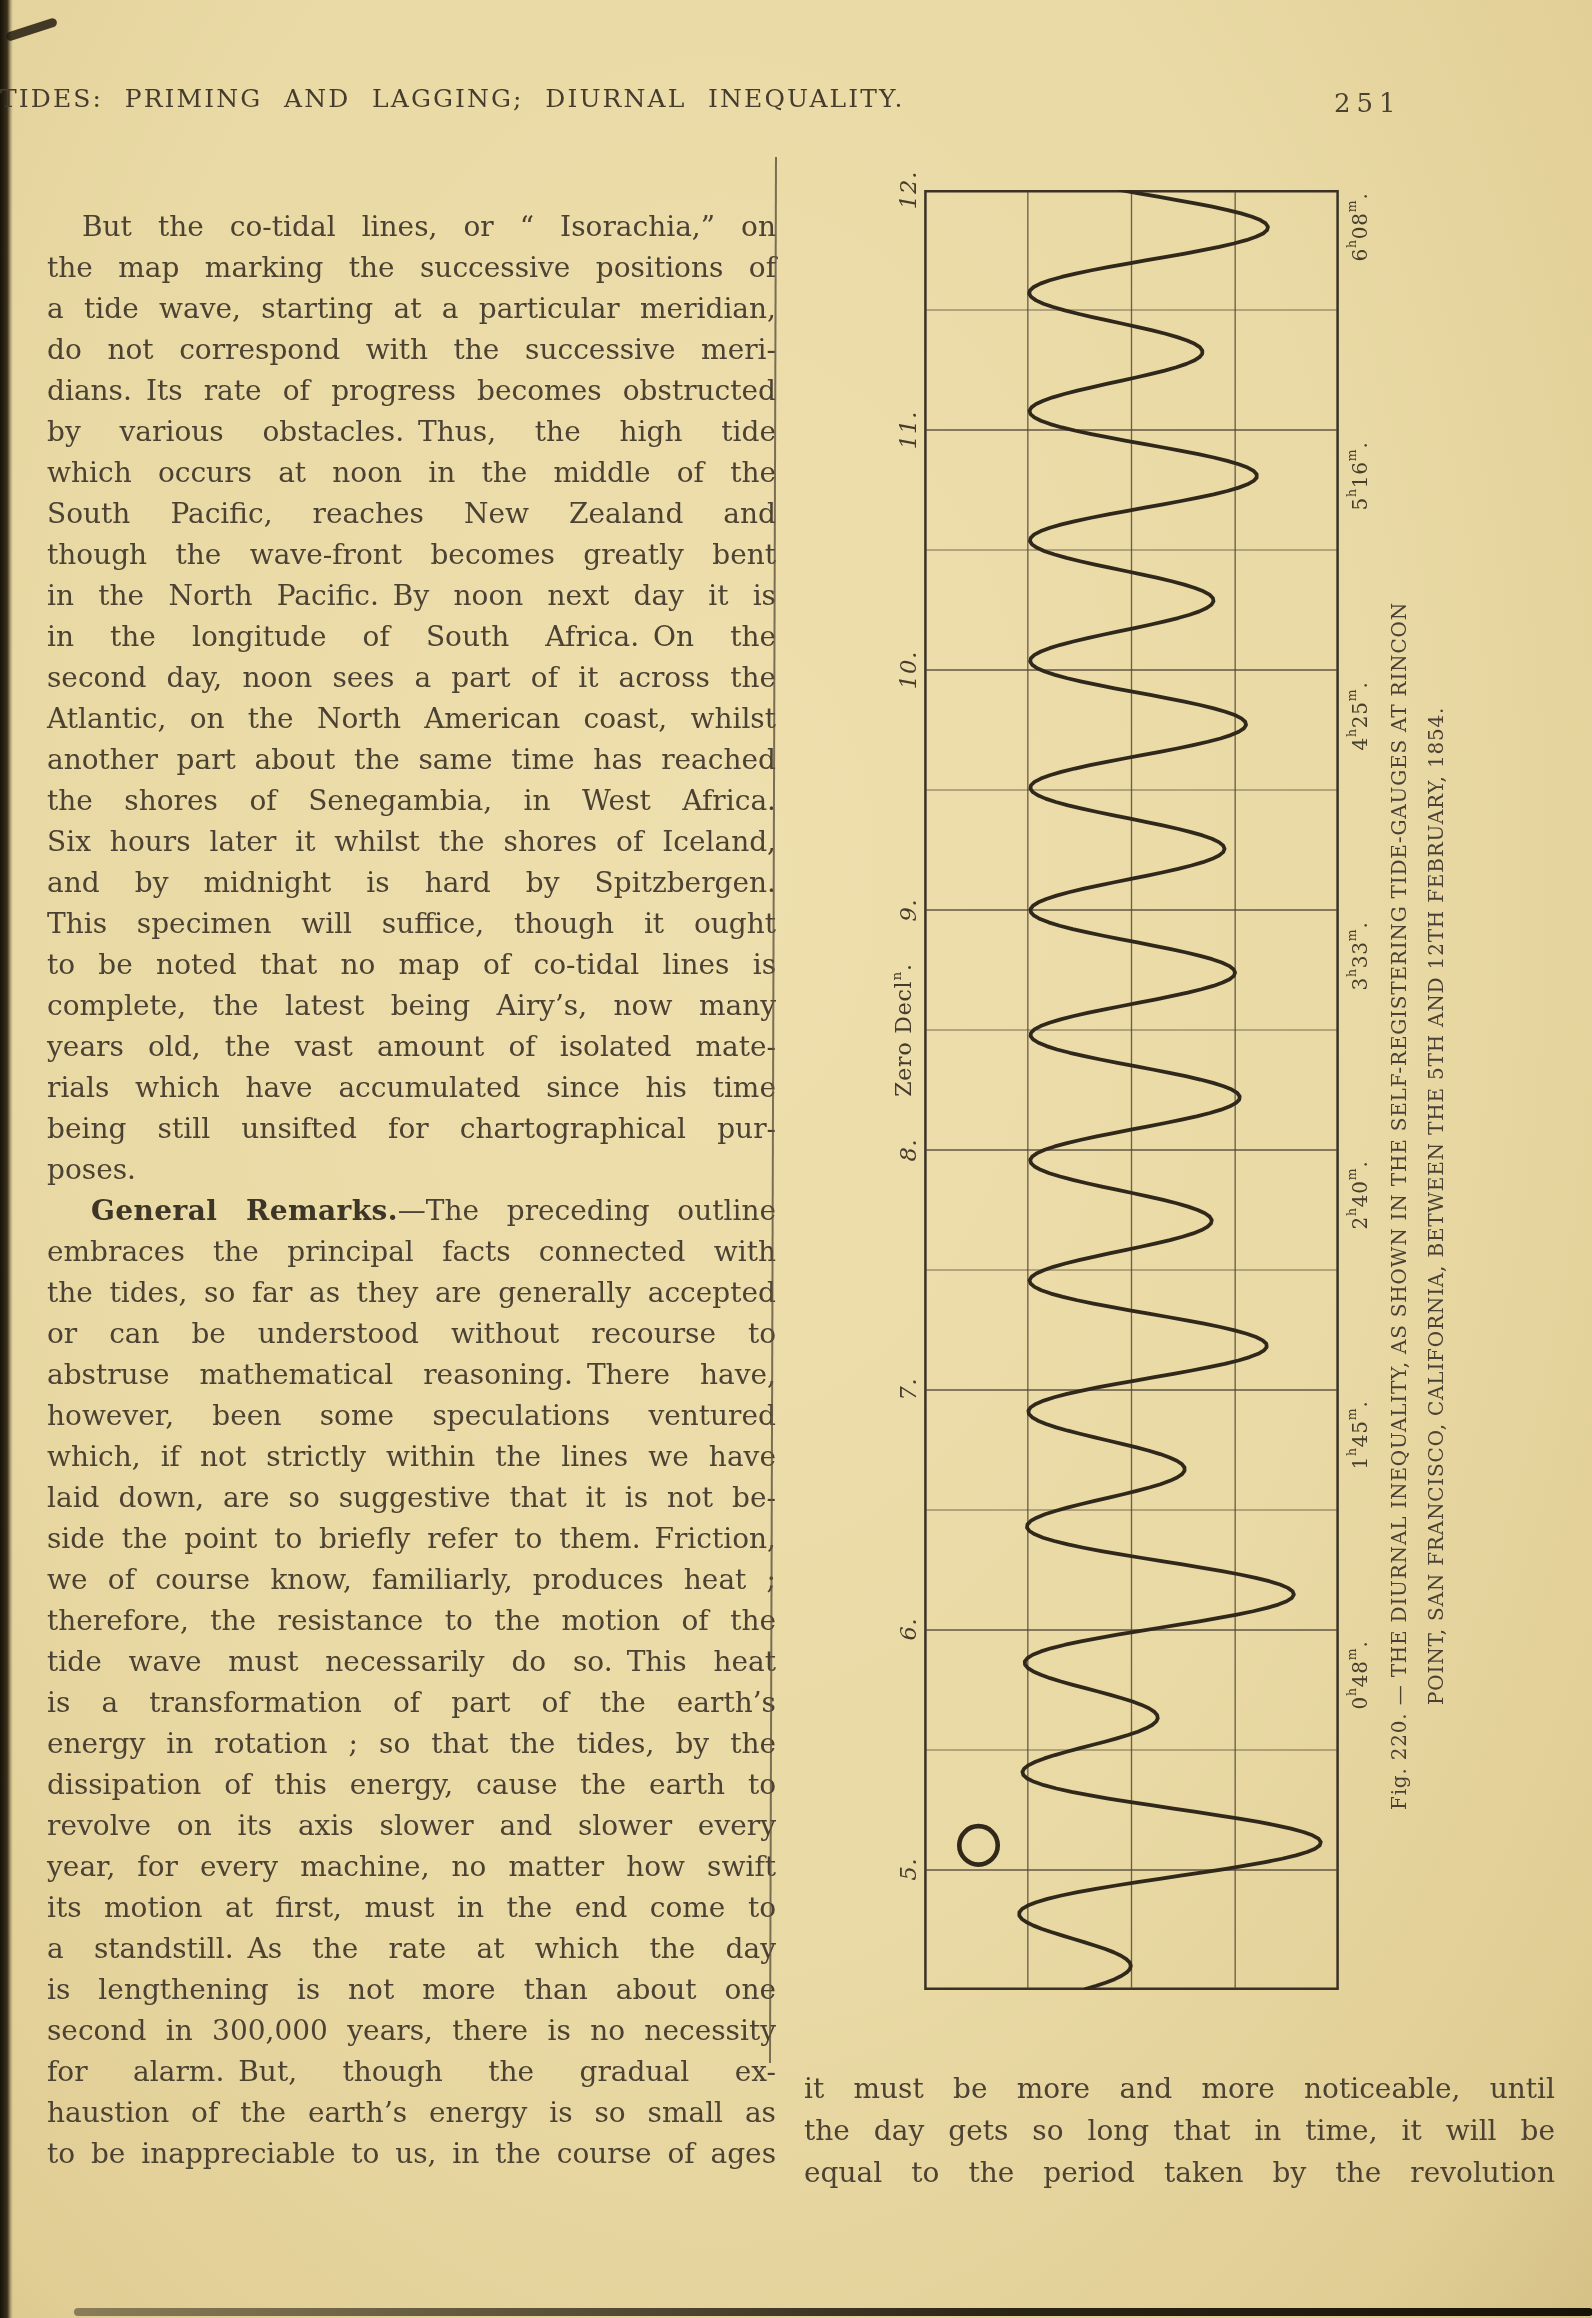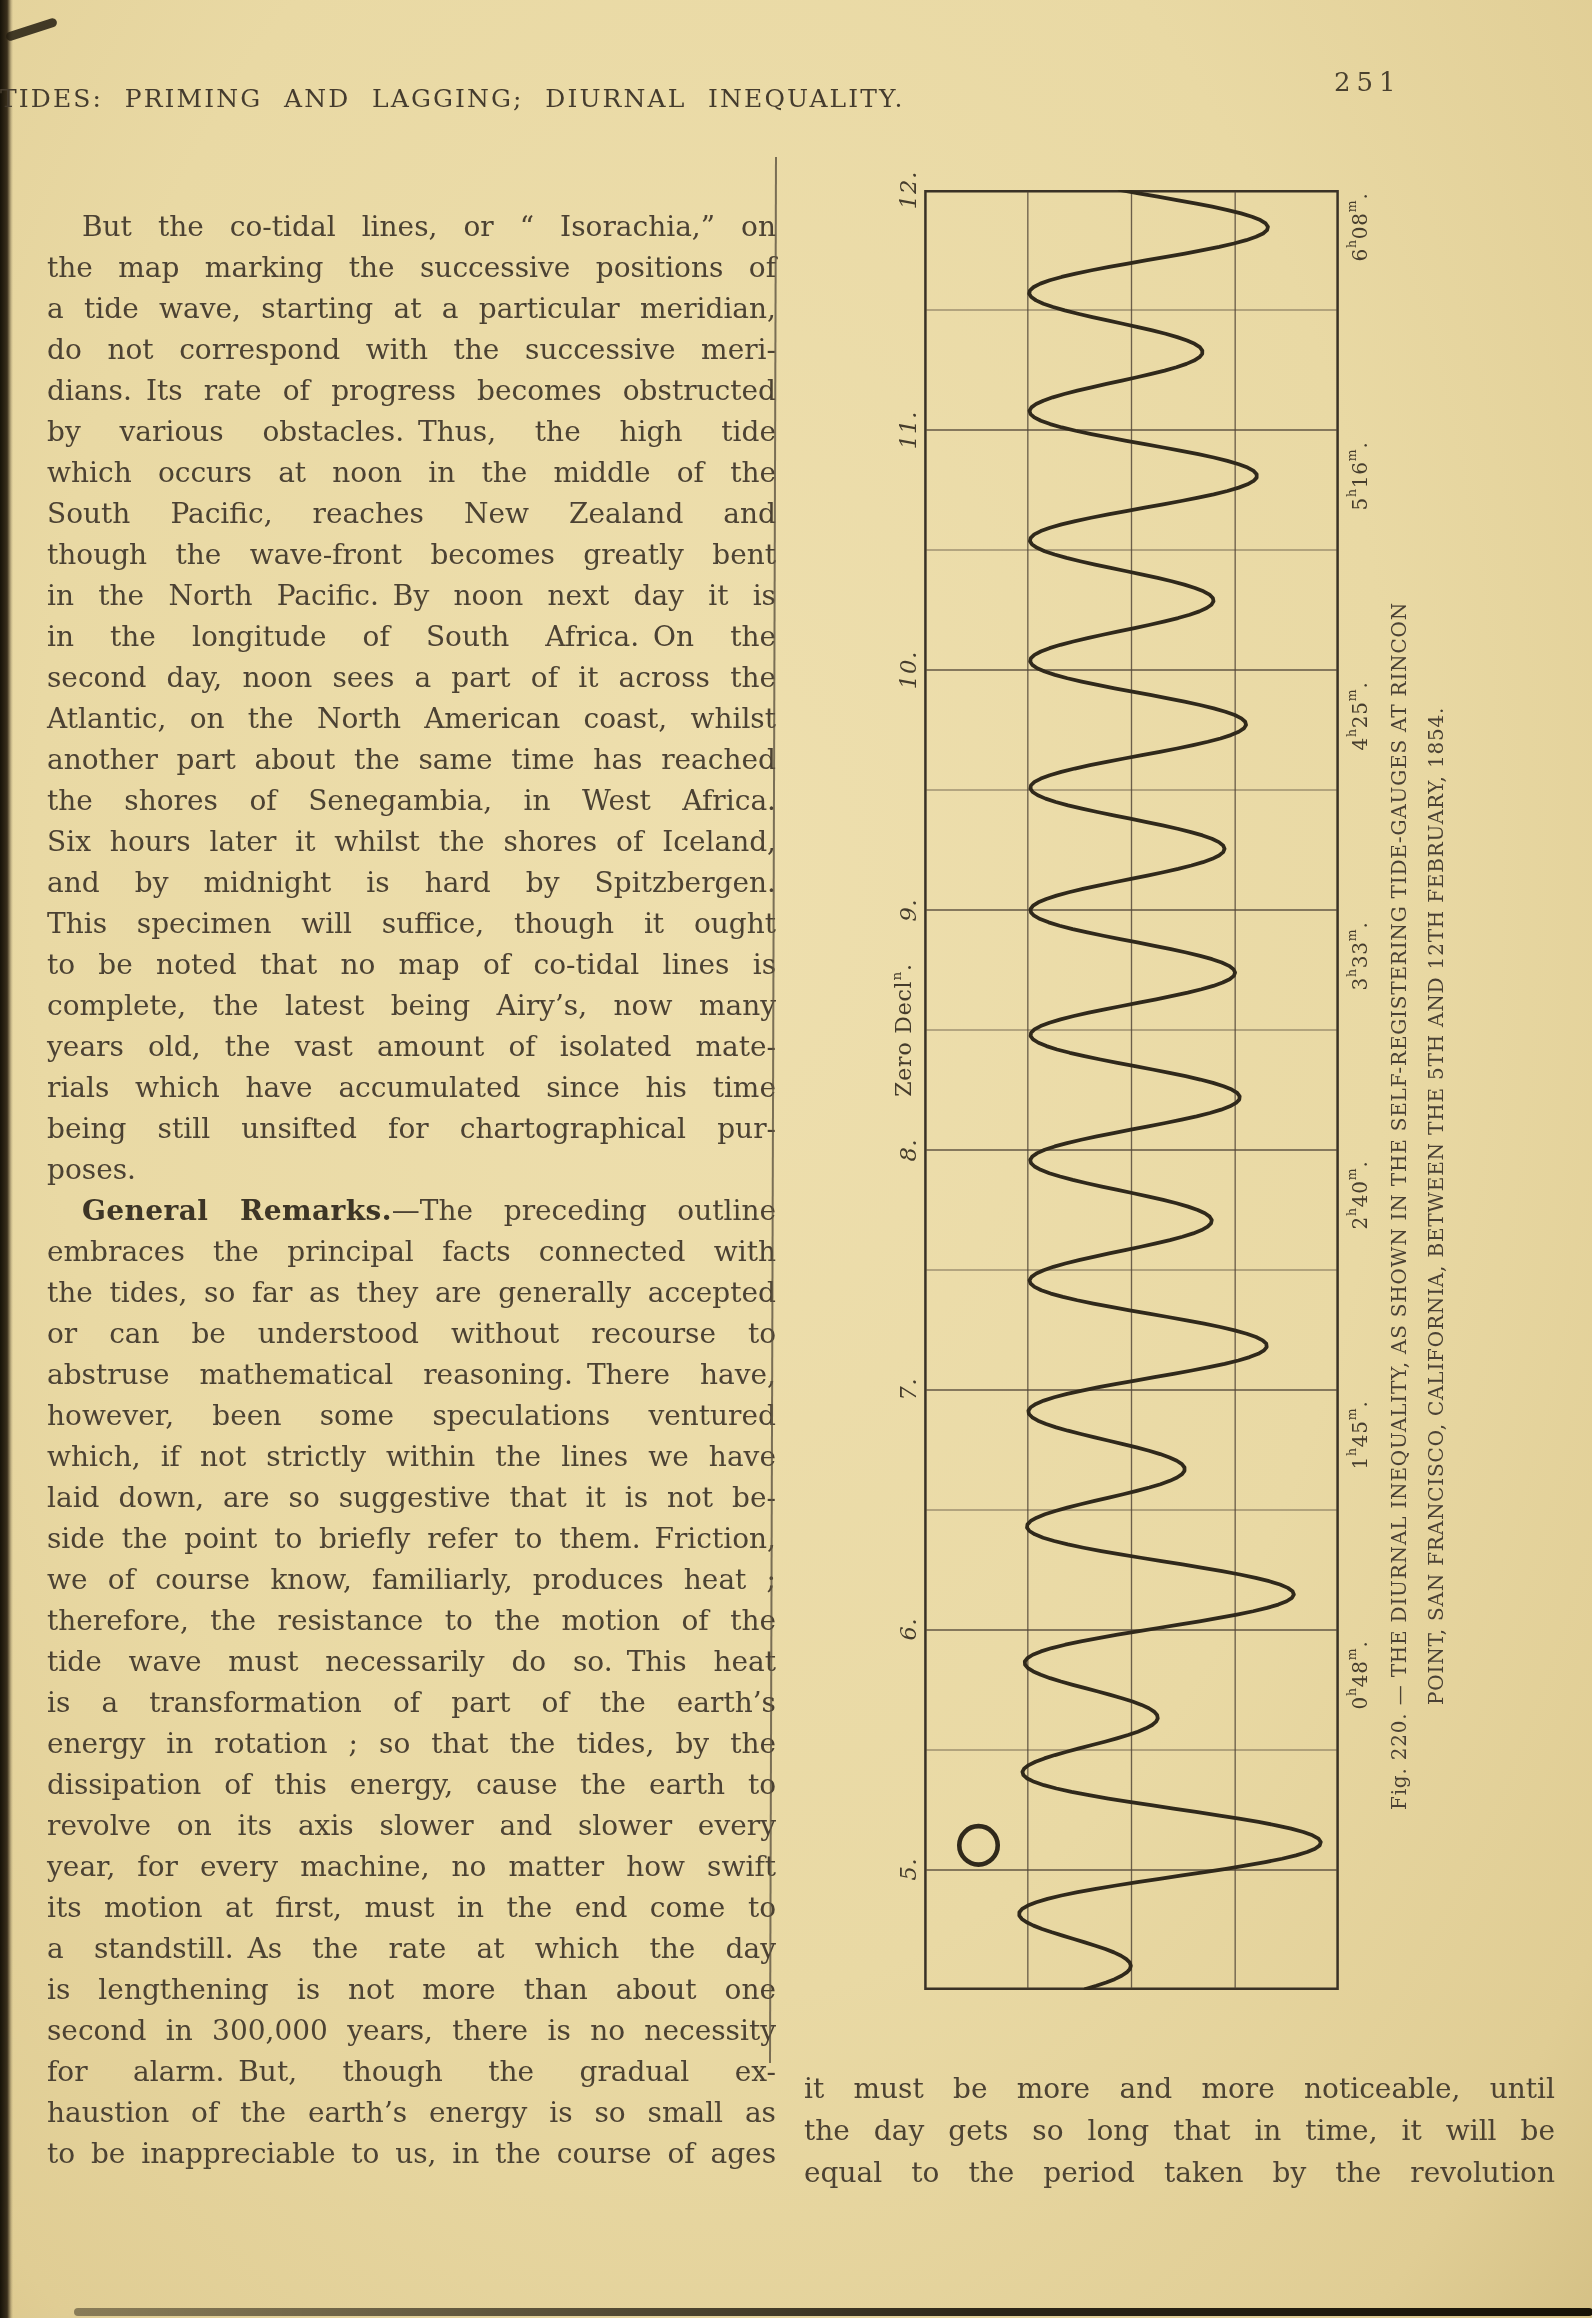--- a/index.html
+++ b/index.html
@@ -8,26 +8,26 @@
         background:radial-gradient(ellipse at 45% 38%, #eedfae 0%, #e9d9a4 55%, #e0cd94 88%, #d5c186 100%);
         font-family:"DejaVu Serif","Liberation Serif",serif;color:#4c4233;}
   .edge-left{position:absolute;left:0;top:0;width:13.4px;height:2319px;
         background:linear-gradient(90deg,#161208 0%,#3a2f1c 55%,rgba(90,77,50,.25) 85%,rgba(0,0,0,0) 100%);}
   .corner-smudge{position:absolute;left:5px;top:25px;width:53px;height:9.2px;background:#241d10;
         transform:rotate(-18deg);border-radius:5px;opacity:.85;}
   .bottom-edge{position:absolute;left:74px;bottom:3.3px;width:1519px;height:7.5px;border-radius:4.2px;
         background:linear-gradient(90deg,rgba(32,26,14,.45),rgba(24,19,10,.9) 60%,#181307);}
   .header{position:absolute;top:84px;left:0;width:1592px;text-align:left;font-size:25px;
         letter-spacing:2.1px;word-spacing:11.7px;color:#453c2e;}
-  .pageno{position:absolute;top:67px;left:1334px;font-size:26px;letter-spacing:5.9px;color:#4a412f;}
+  .pageno{position:absolute;top:88px;left:1334px;font-size:26px;letter-spacing:5.9px;color:#4a412f;}
   .col{position:absolute;left:47px;top:206px;width:729px;font-size:28px;line-height:41px;}
   .tline{text-align:justify;text-align-last:justify;}
   .tline.noj{text-align-last:left;}
   .tline.ind{text-indent:35px;}
-  .tline b{color:#3d3526;letter-spacing:0.4px;}
+  .tline b{color:#3d3526;letter-spacing:0.4px;margin-left:9px;}
   .rule{position:absolute;left:772px;top:157px;width:2.1px;height:1906px;background:#5d5240;
         transform:rotate(.18deg);opacity:.8;}
   .brblock{position:absolute;left:804px;top:2068px;width:751px;font-size:28px;line-height:42px;}
   .chart-svg{position:absolute;left:924px;top:190px;}
   .vlabel{position:absolute;writing-mode:vertical-rl;transform:translate(-50%,-50%) rotate(180deg);
         white-space:nowrap;}
   .dlab{font-style:italic;font-size:22.6px;color:#453c2c;letter-spacing:0.8px;}
   .zdlab{font-size:22px;color:#453c2c;letter-spacing:0.8px;}
   .tlab{font-size:20px;color:#463d2d;letter-spacing:0.8px;}
   .tlab sup,.zdlab sup{font-size:62%;}

